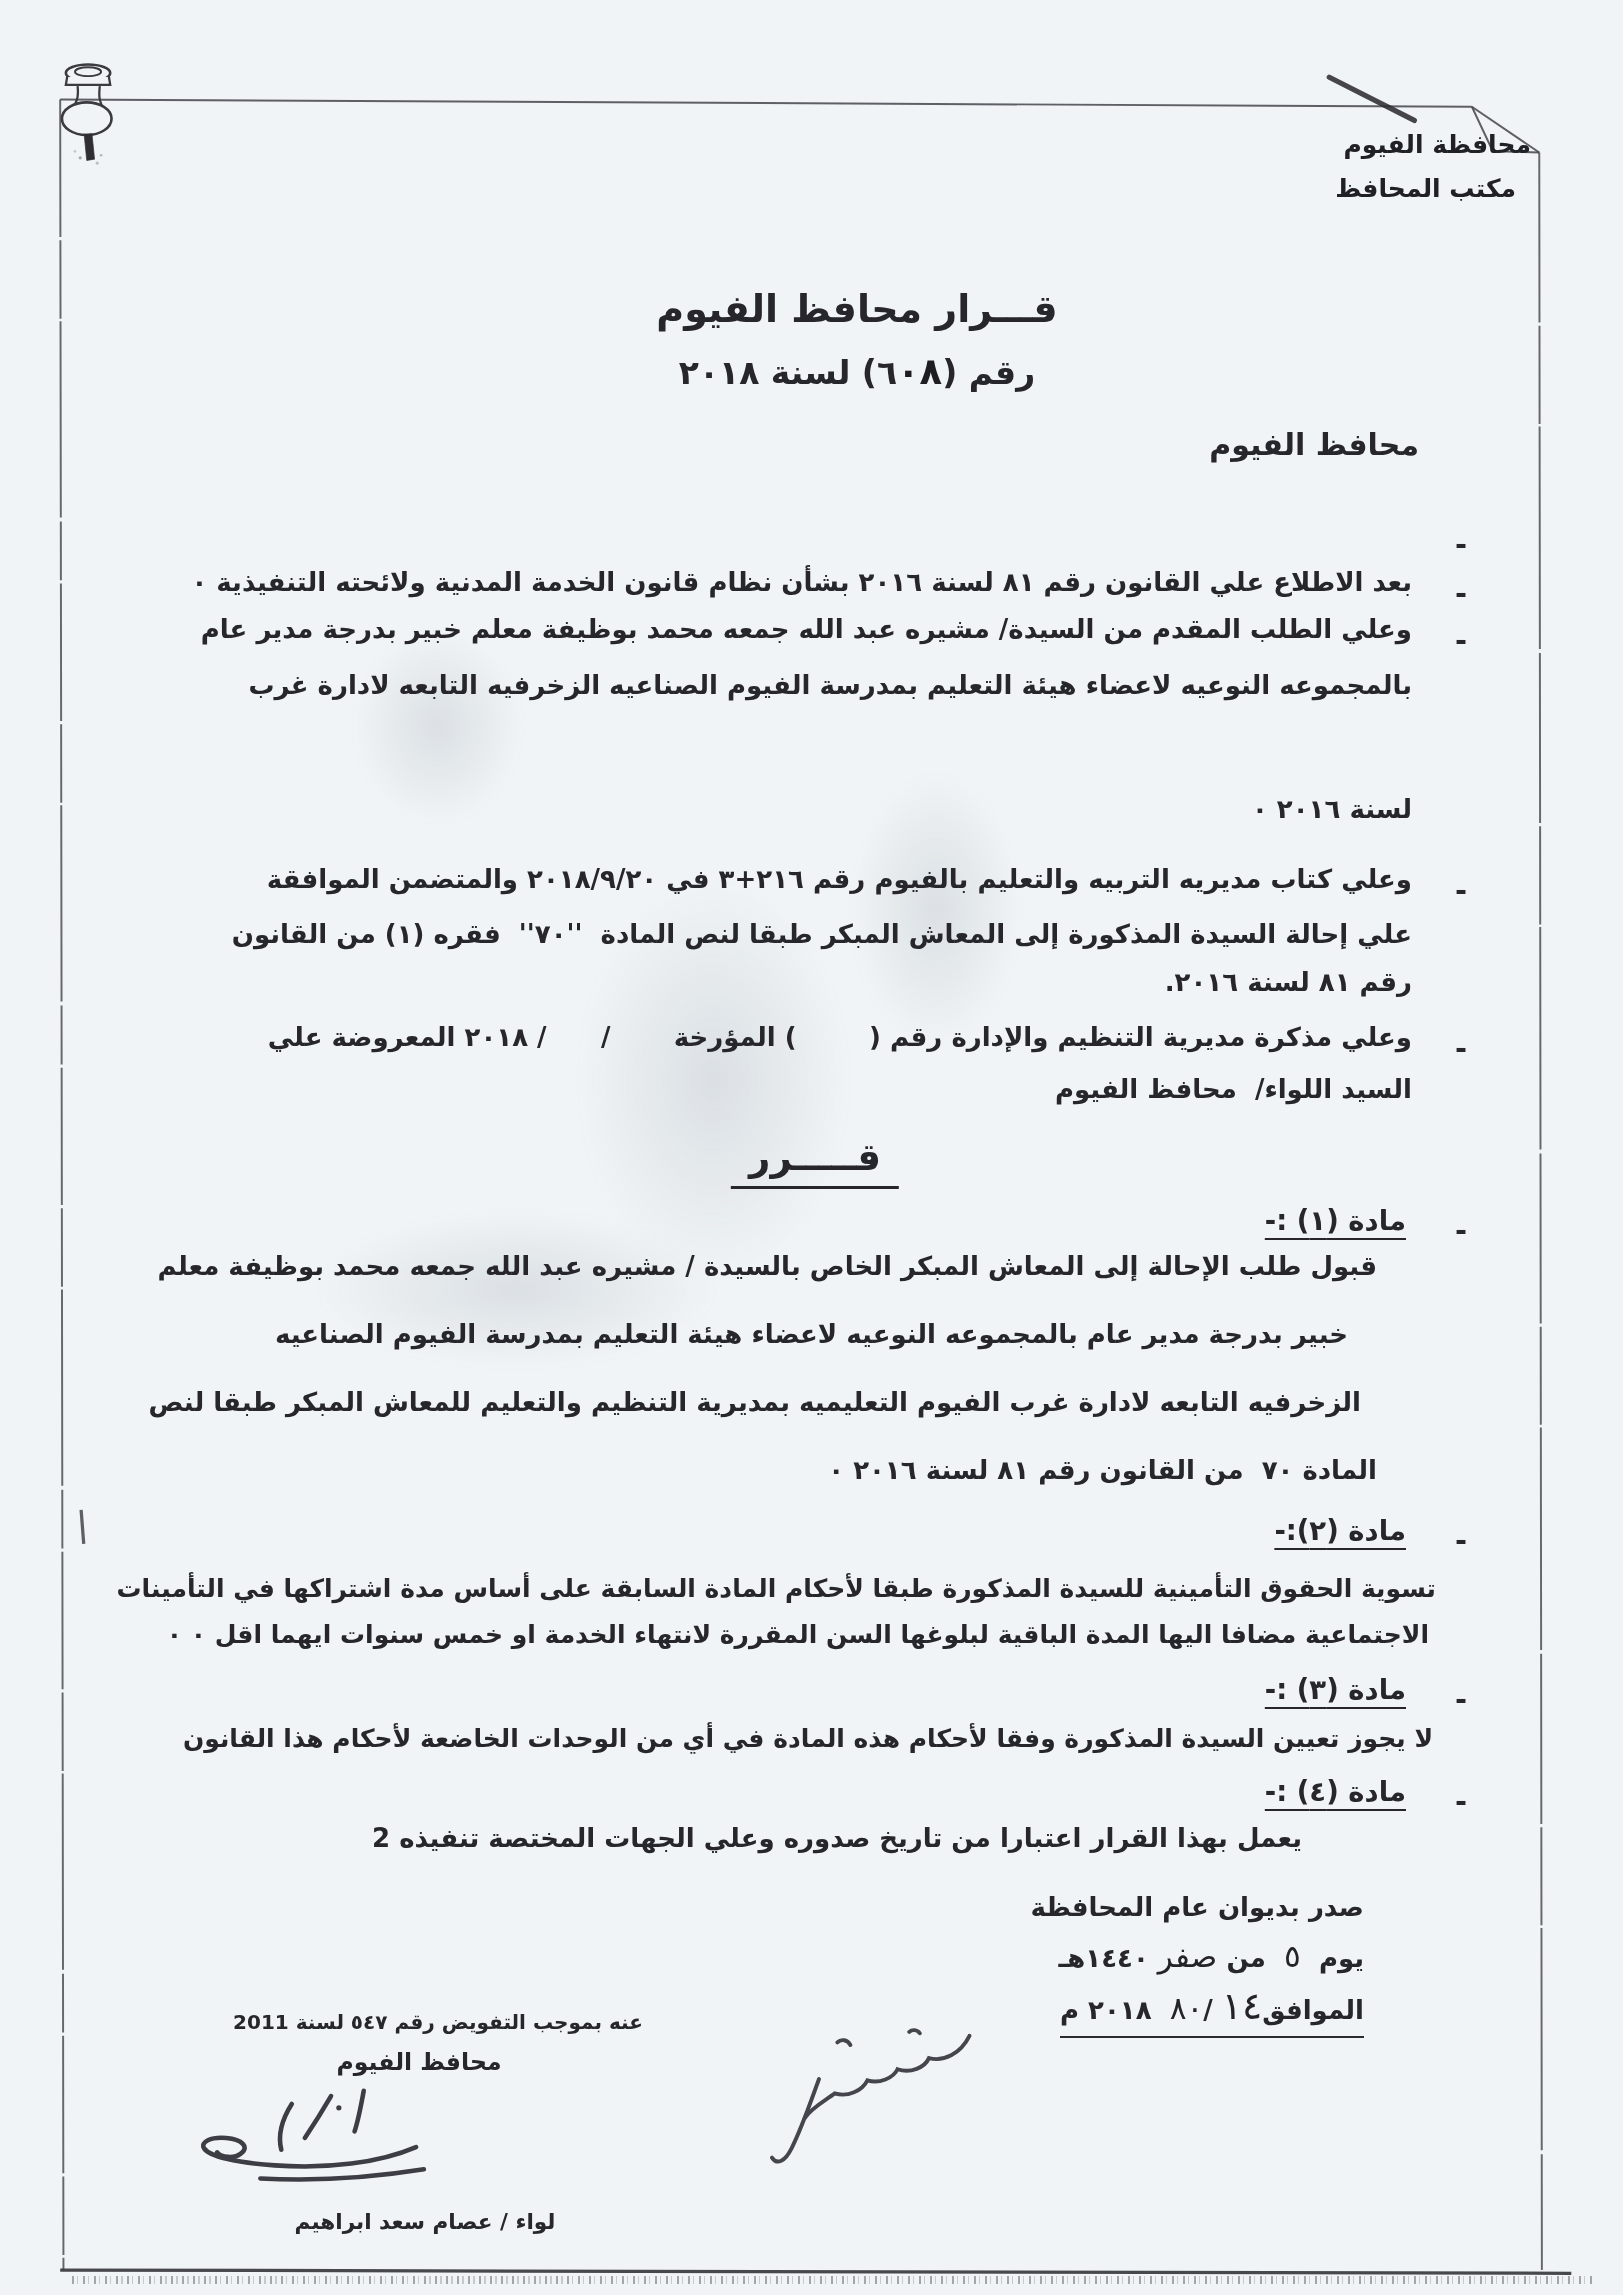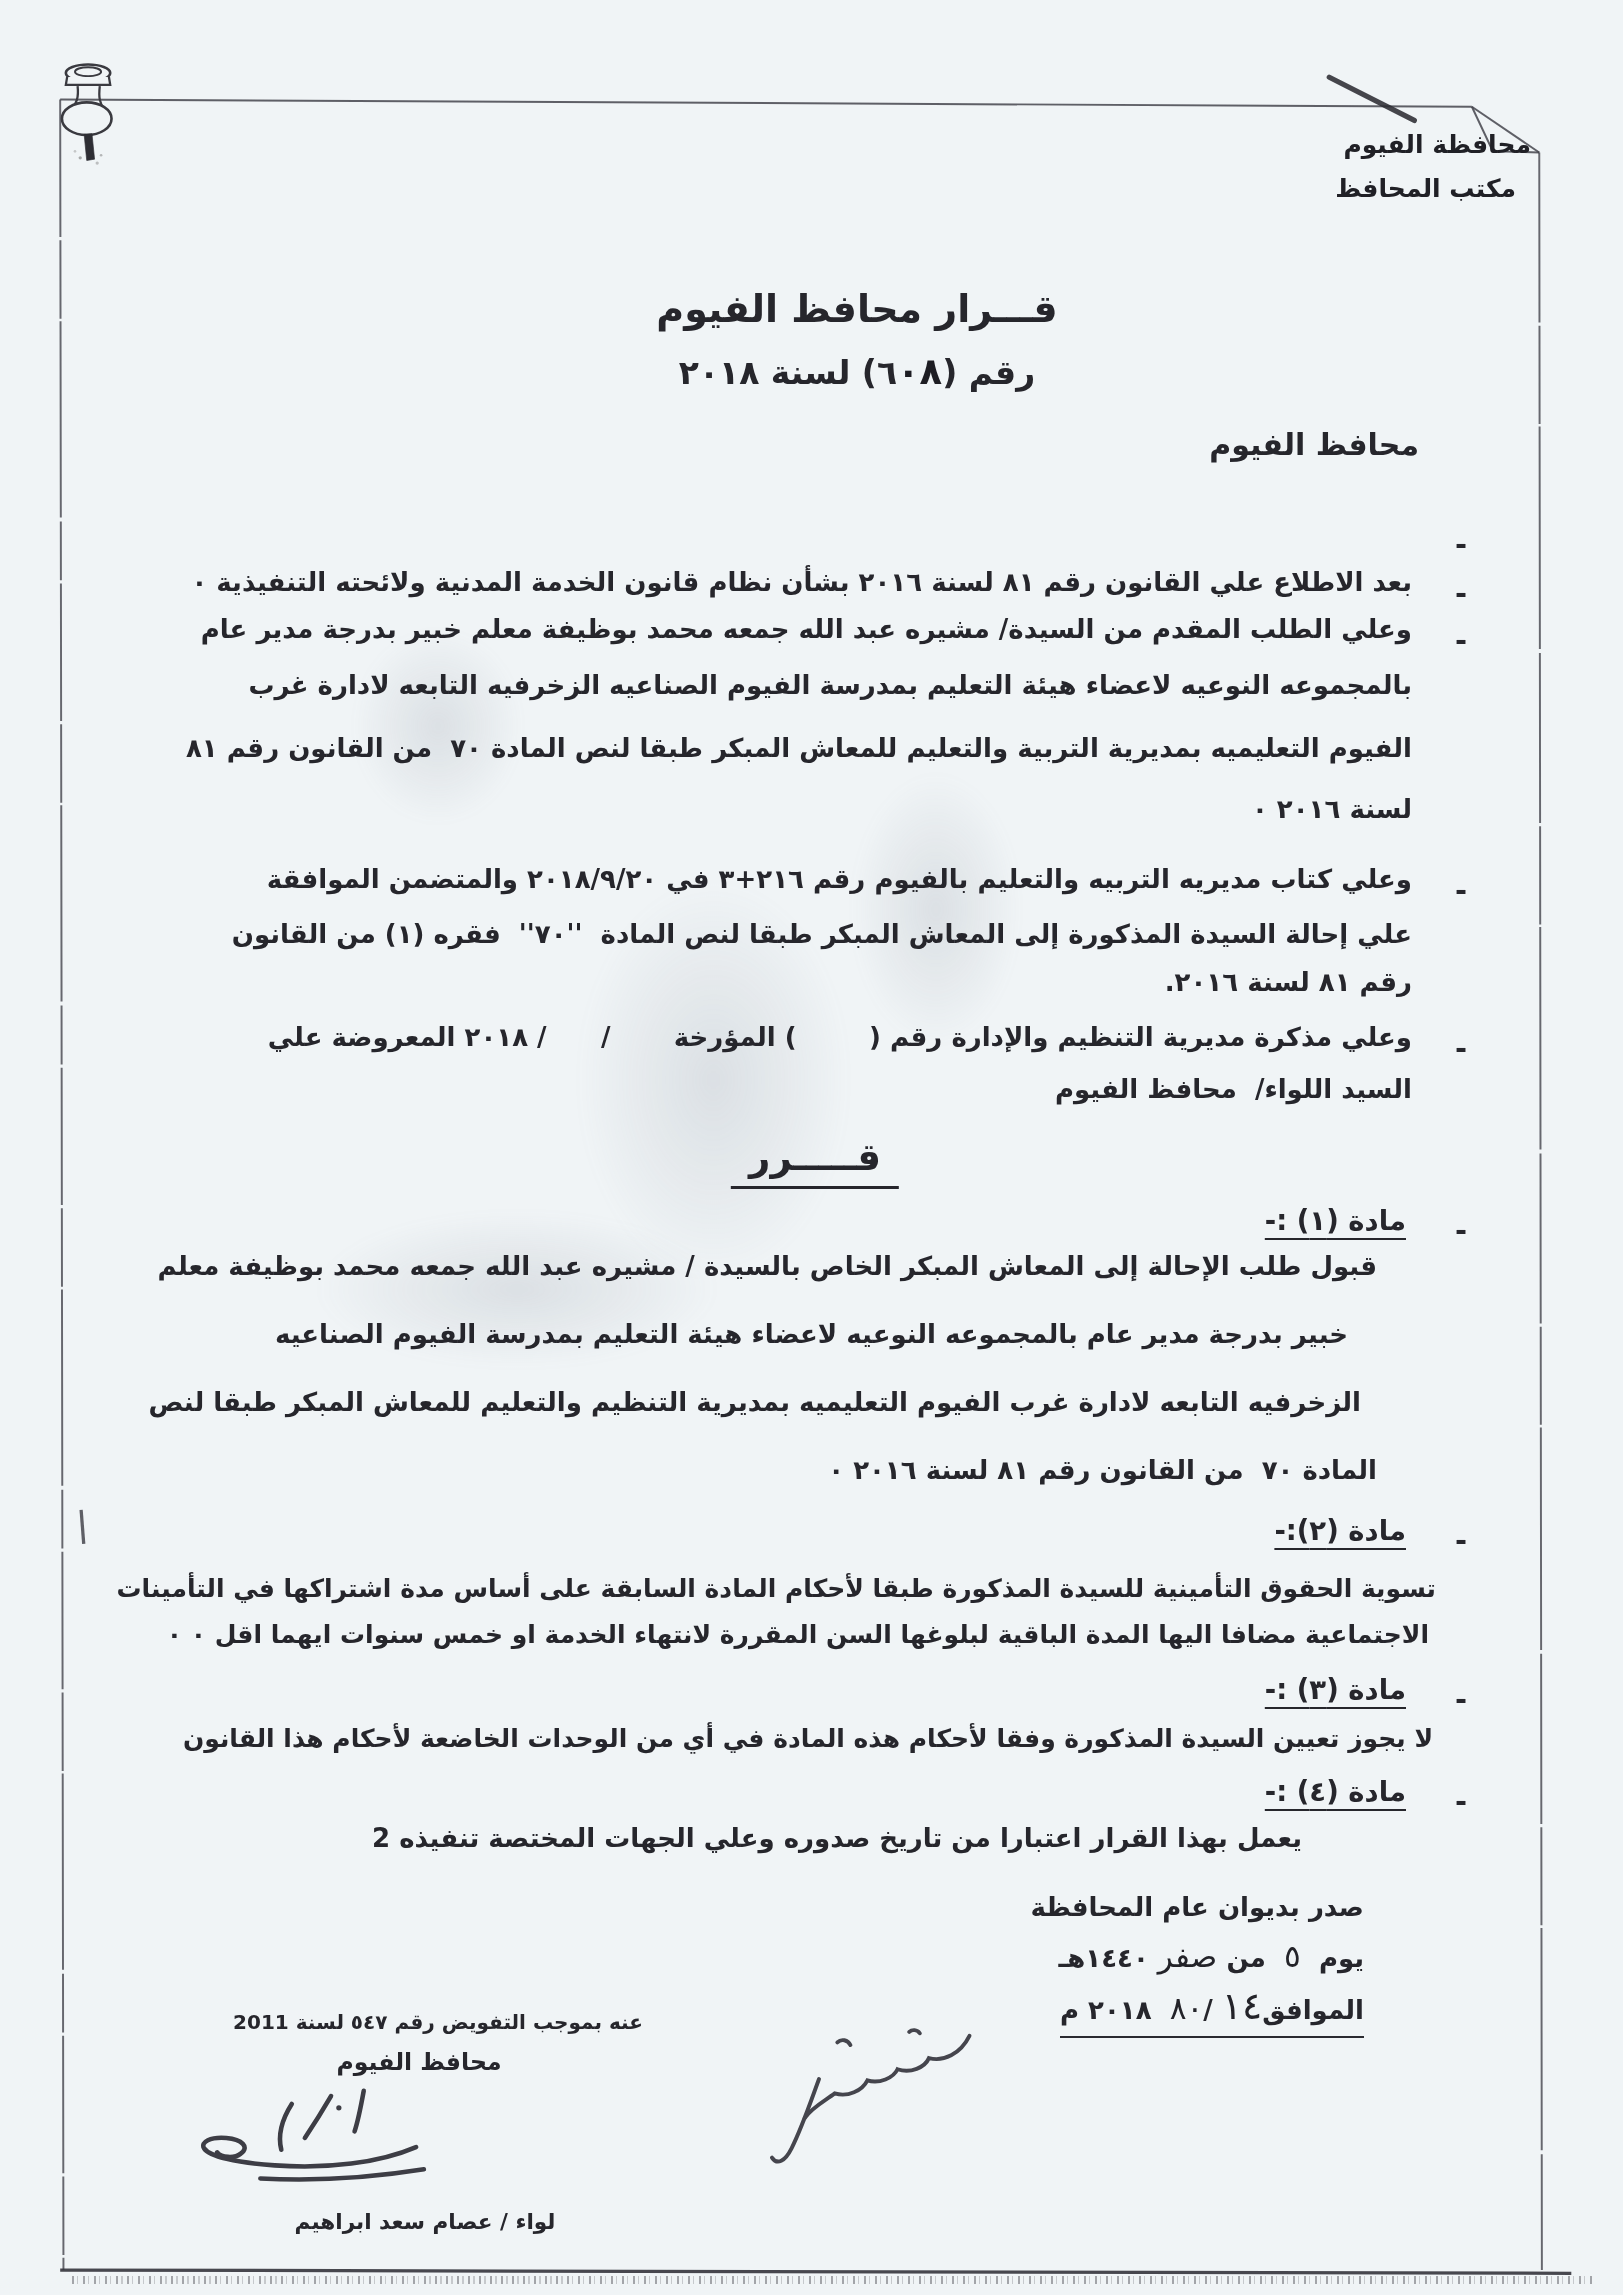--- a/index.html
+++ b/index.html
@@ -85,21 +85,20 @@
 
   <div class="abs dash" style="top:527px;right:156px;">-</div>
 
   <div class="abs dash" style="top:576px;right:156px;">-</div>
   <div class="abs line" style="top:567px;right:211px;">بعد الاطلاع علي القانون رقم ٨١ لسنة ٢٠١٦ بشأن نظام قانون الخدمة المدنية ولائحته التنفيذية ٠</div>
 
   <div class="abs dash" style="top:623px;right:156px;">-</div>
   <div class="abs line" style="top:614px;right:211px;">وعلي الطلب المقدم من السيدة/ مشيره عبد الله جمعه محمد بوظيفة معلم خبير بدرجة مدير عام</div>
 
   <div class="abs line" style="top:670px;right:211px;">بالمجموعه النوعيه لاعضاء هيئة التعليم بمدرسة الفيوم الصناعيه الزخرفيه التابعه لادارة غرب</div>
-  <div class="abs line" style="top:733px;right:211px;">الفيوم التعليميه بمديرية التربية والتعليم للمعاش المبكر طبقا لنص المادة ٧٠  من القانون رقم ٨١</div>
   <div class="abs line" style="top:794px;right:211px;">لسنة ٢٠١٦ ٠</div>
 
   <div class="abs dash" style="top:873px;right:156px;">-</div>
   <div class="abs line" style="top:864px;right:211px;">وعلي كتاب مديريه التربيه والتعليم بالفيوم رقم ٢١٦+٣ في ٢٠١٨/٩/٢٠ والمتضمن الموافقة</div>
   <div class="abs line" style="top:919px;right:211px;">علي إحالة السيدة المذكورة إلى المعاش المبكر طبقا لنص المادة  ''٧٠''  فقره (١) من القانون</div>
   <div class="abs line" style="top:967px;right:211px;">رقم ٨١ لسنة ٢٠١٦.</div>
 
   <div class="abs dash" style="top:1031px;right:156px;">-</div>
   <div class="abs line" style="top:1022px;right:211px;">وعلي مذكرة مديرية التنظيم والإدارة رقم (        ) المؤرخة       /      / ٢٠١٨ المعروضة علي</div>
   <div class="abs line" style="top:1074px;right:211px;">السيد اللواء/  محافظ الفيوم</div>

